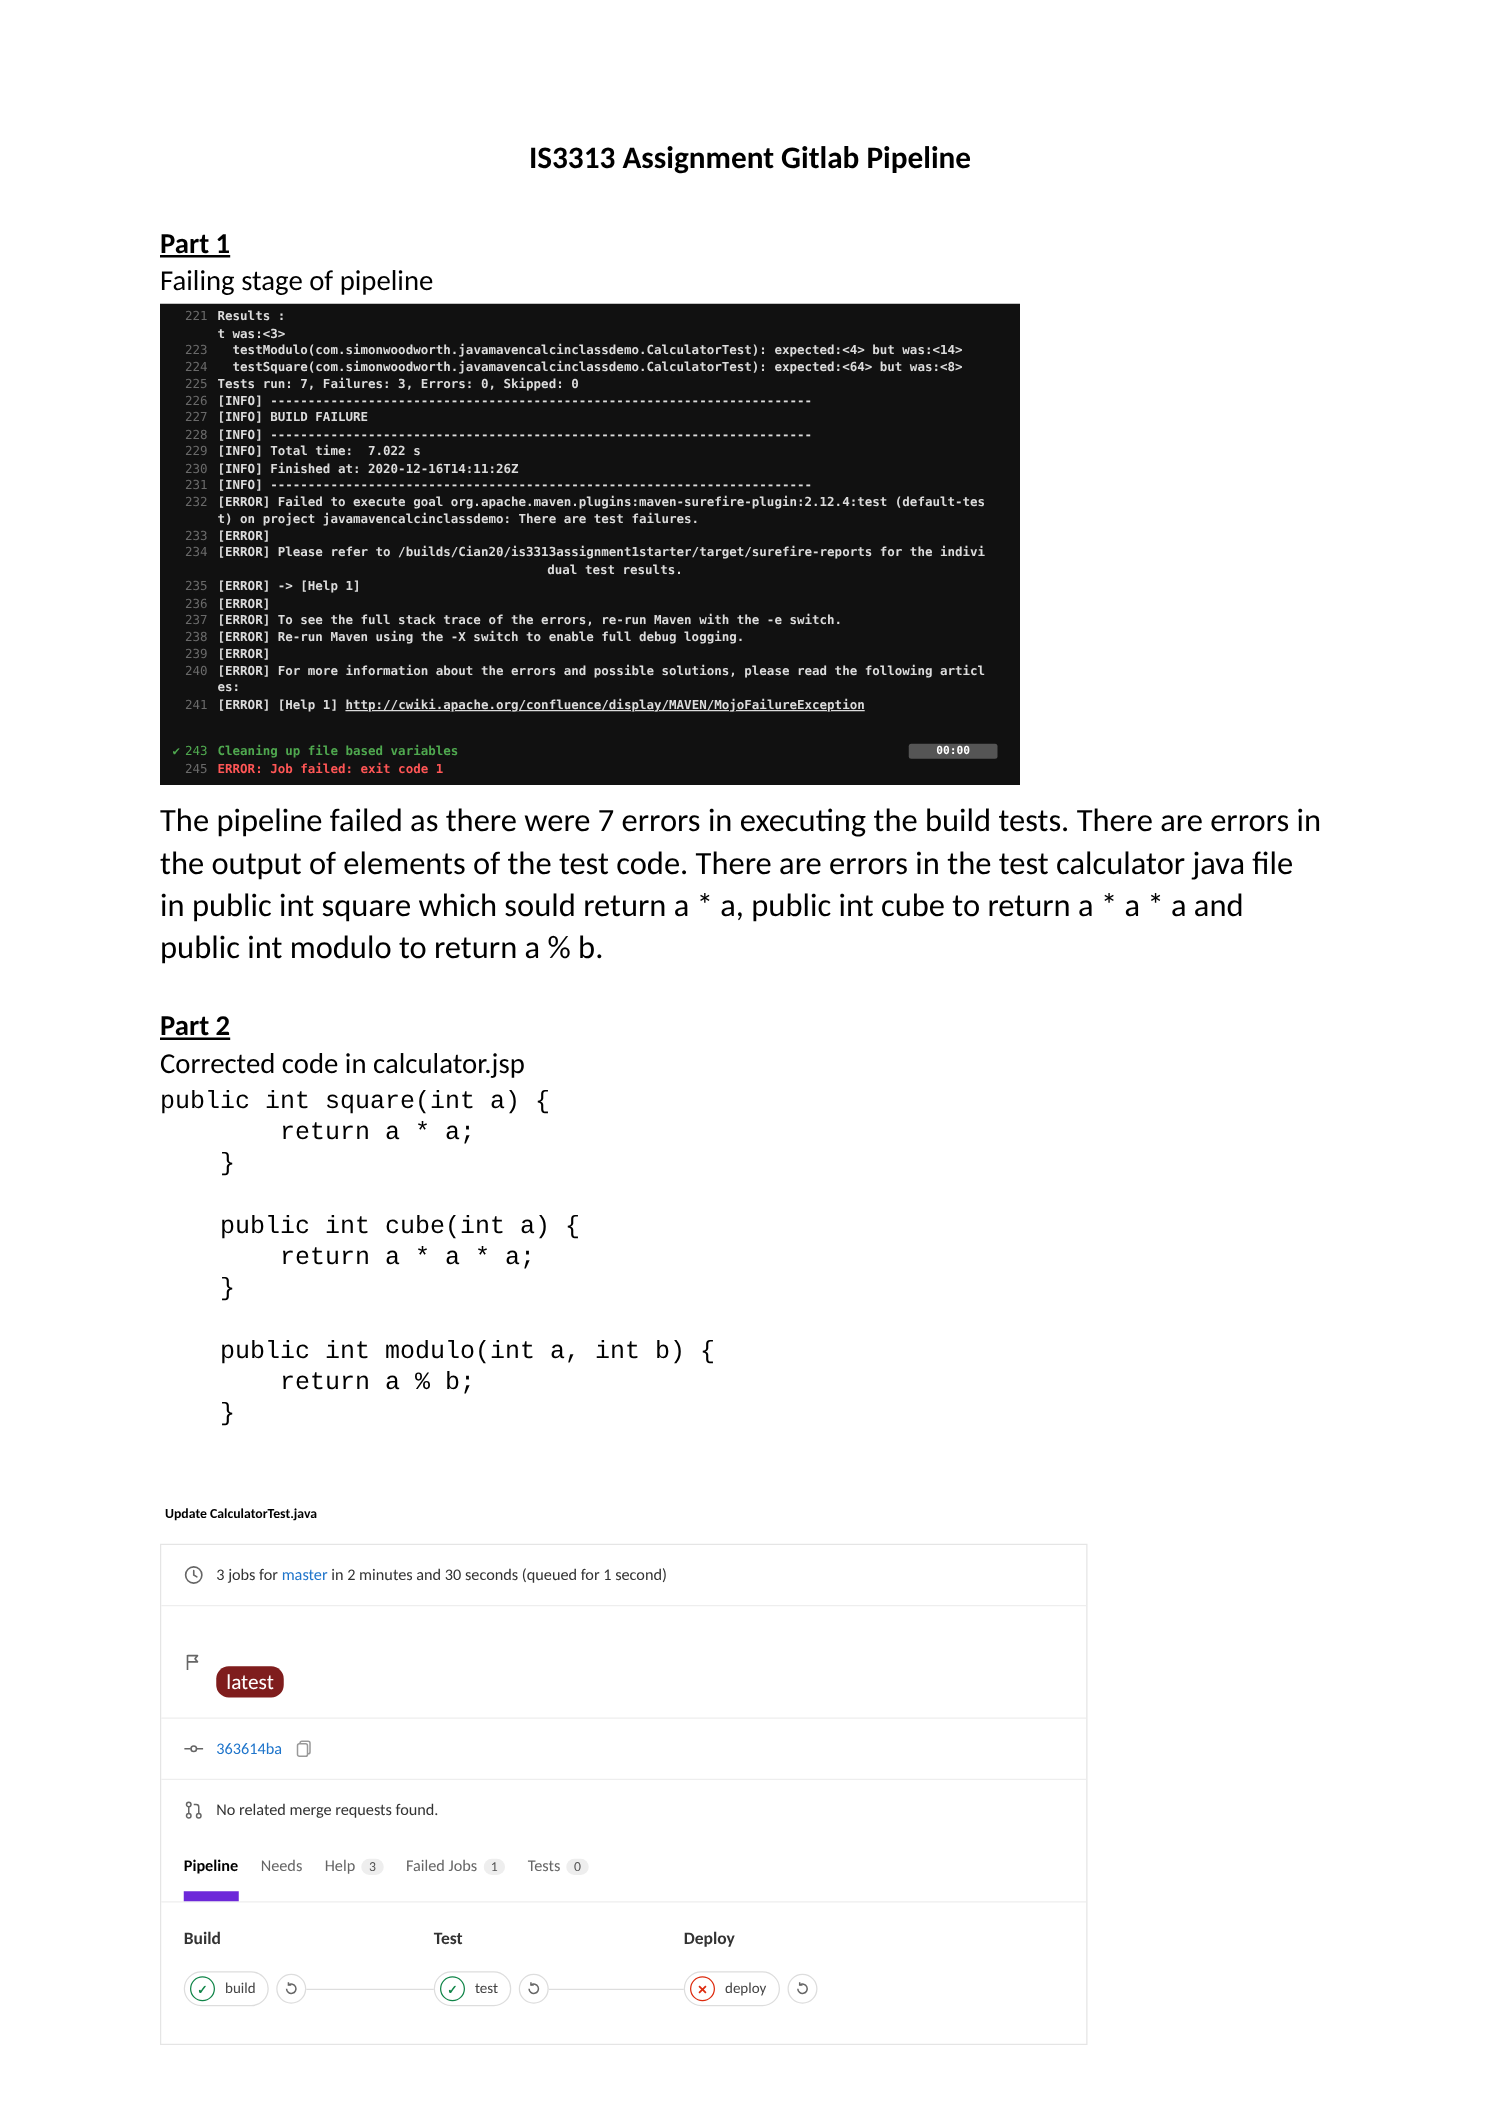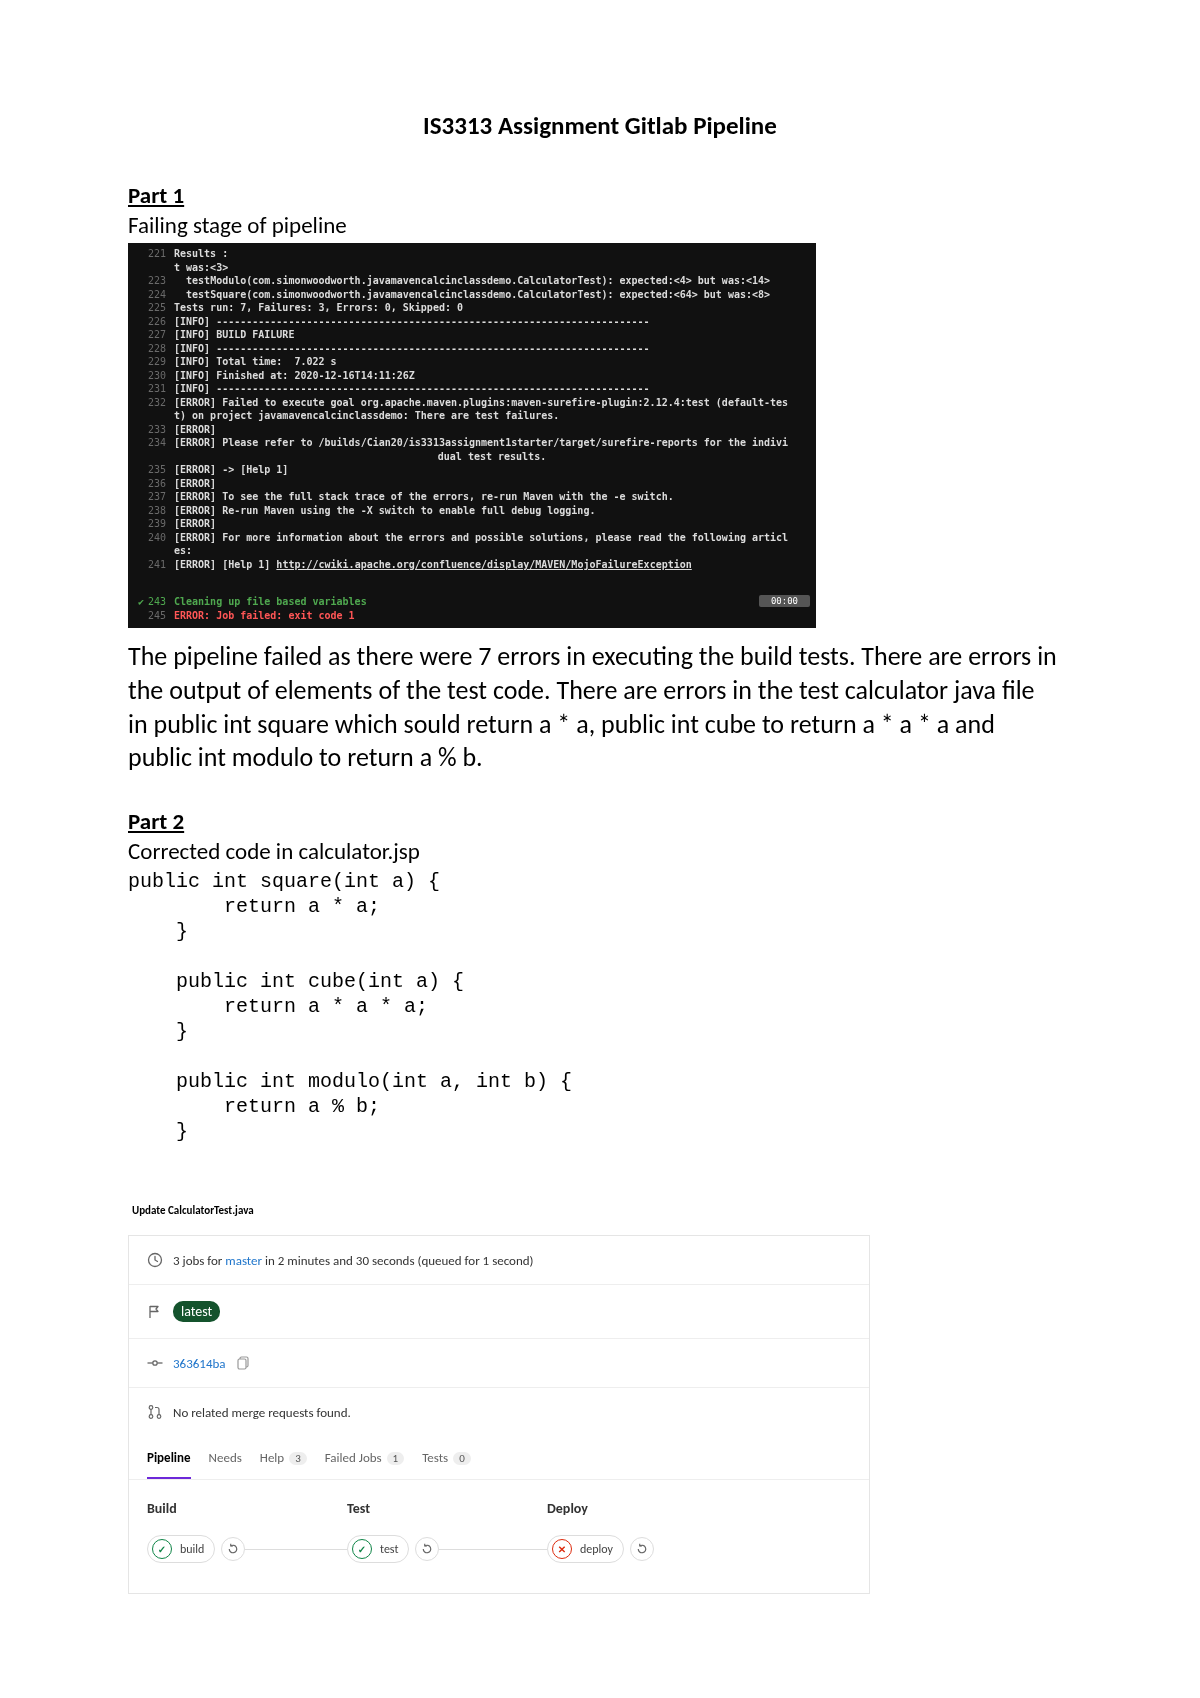--- a/index.html
+++ b/index.html
@@ -60,26 +60,27 @@
     word-break: break-all;
     font-weight: 700;
     color:#dcdcdc;
   }
   .term-txt a.u { color:#dcdcdc; text-decoration: underline; }
   .term-caret { color:#4fa84f; margin-right:4px; font-weight:700; }
   .term-green { color:#4fa84f; font-weight:700; }
   .term-red { color:#ff5656; font-weight:700; }
   .term-time {
     position:absolute;
-    right:0;
+    right:12px;
     background:#555;
     color:#fff;
-    padding:0 12px;
+    padding:0 22px;
     font-size:9px;
     border-radius:2px;
+    font-weight:bold;
   }
   .paragraph {
     font-size: 26px;
     line-height: 1.3;
     margin: 12px 0 32px 0;
     max-width: 930px;
   }
   .code-block {
     font-family: "Courier New", monospace;
     font-size: 20px;
@@ -103,34 +104,35 @@
     display:flex;
     align-items:center;
     padding: 16px 18px;
     border-bottom: 1px solid #eee;
     gap:10px;
   }
   .gl-row.noborder { border-bottom:none; }
   .gl-icon { width:16px; height:16px; display:inline-block; flex-shrink:0; }
   .gl-link { color:#1f75cb; }
   .gl-latest {
-    background:#14532d;
+    background:#7f1d1d;
     color:#fff;
-    font-size:14px;
+    font-size:17px;
     padding:2px 8px;
     border-radius:10px;
+    margin-top:32px;
   }
   .gl-tabs {
     display:flex;
     gap:18px;
     padding: 14px 18px 0 18px;
     font-size:13px;
   }
   .gl-tab { color:#666; padding-bottom:12px; }
-  .gl-tab.active { color:#000; font-weight:700; border-bottom:2px solid #6d28d9; }
+  .gl-tab.active { color:#000; font-weight:700; border-bottom:8px solid #6d28d9; }
   .gl-tab .count { background:#eee; border-radius:8px; padding:0 6px; font-size:11px; margin-left:2px; color:#555;}
   .gl-stages {
     display:flex;
     padding: 20px 18px 30px 18px;
     gap: 0;
     align-items:flex-start;
   }
   .gl-stage { width: 200px; }
   .gl-stage-name { font-weight:700; font-size:14px; margin-bottom:18px; }
   .gl-job-pill {

